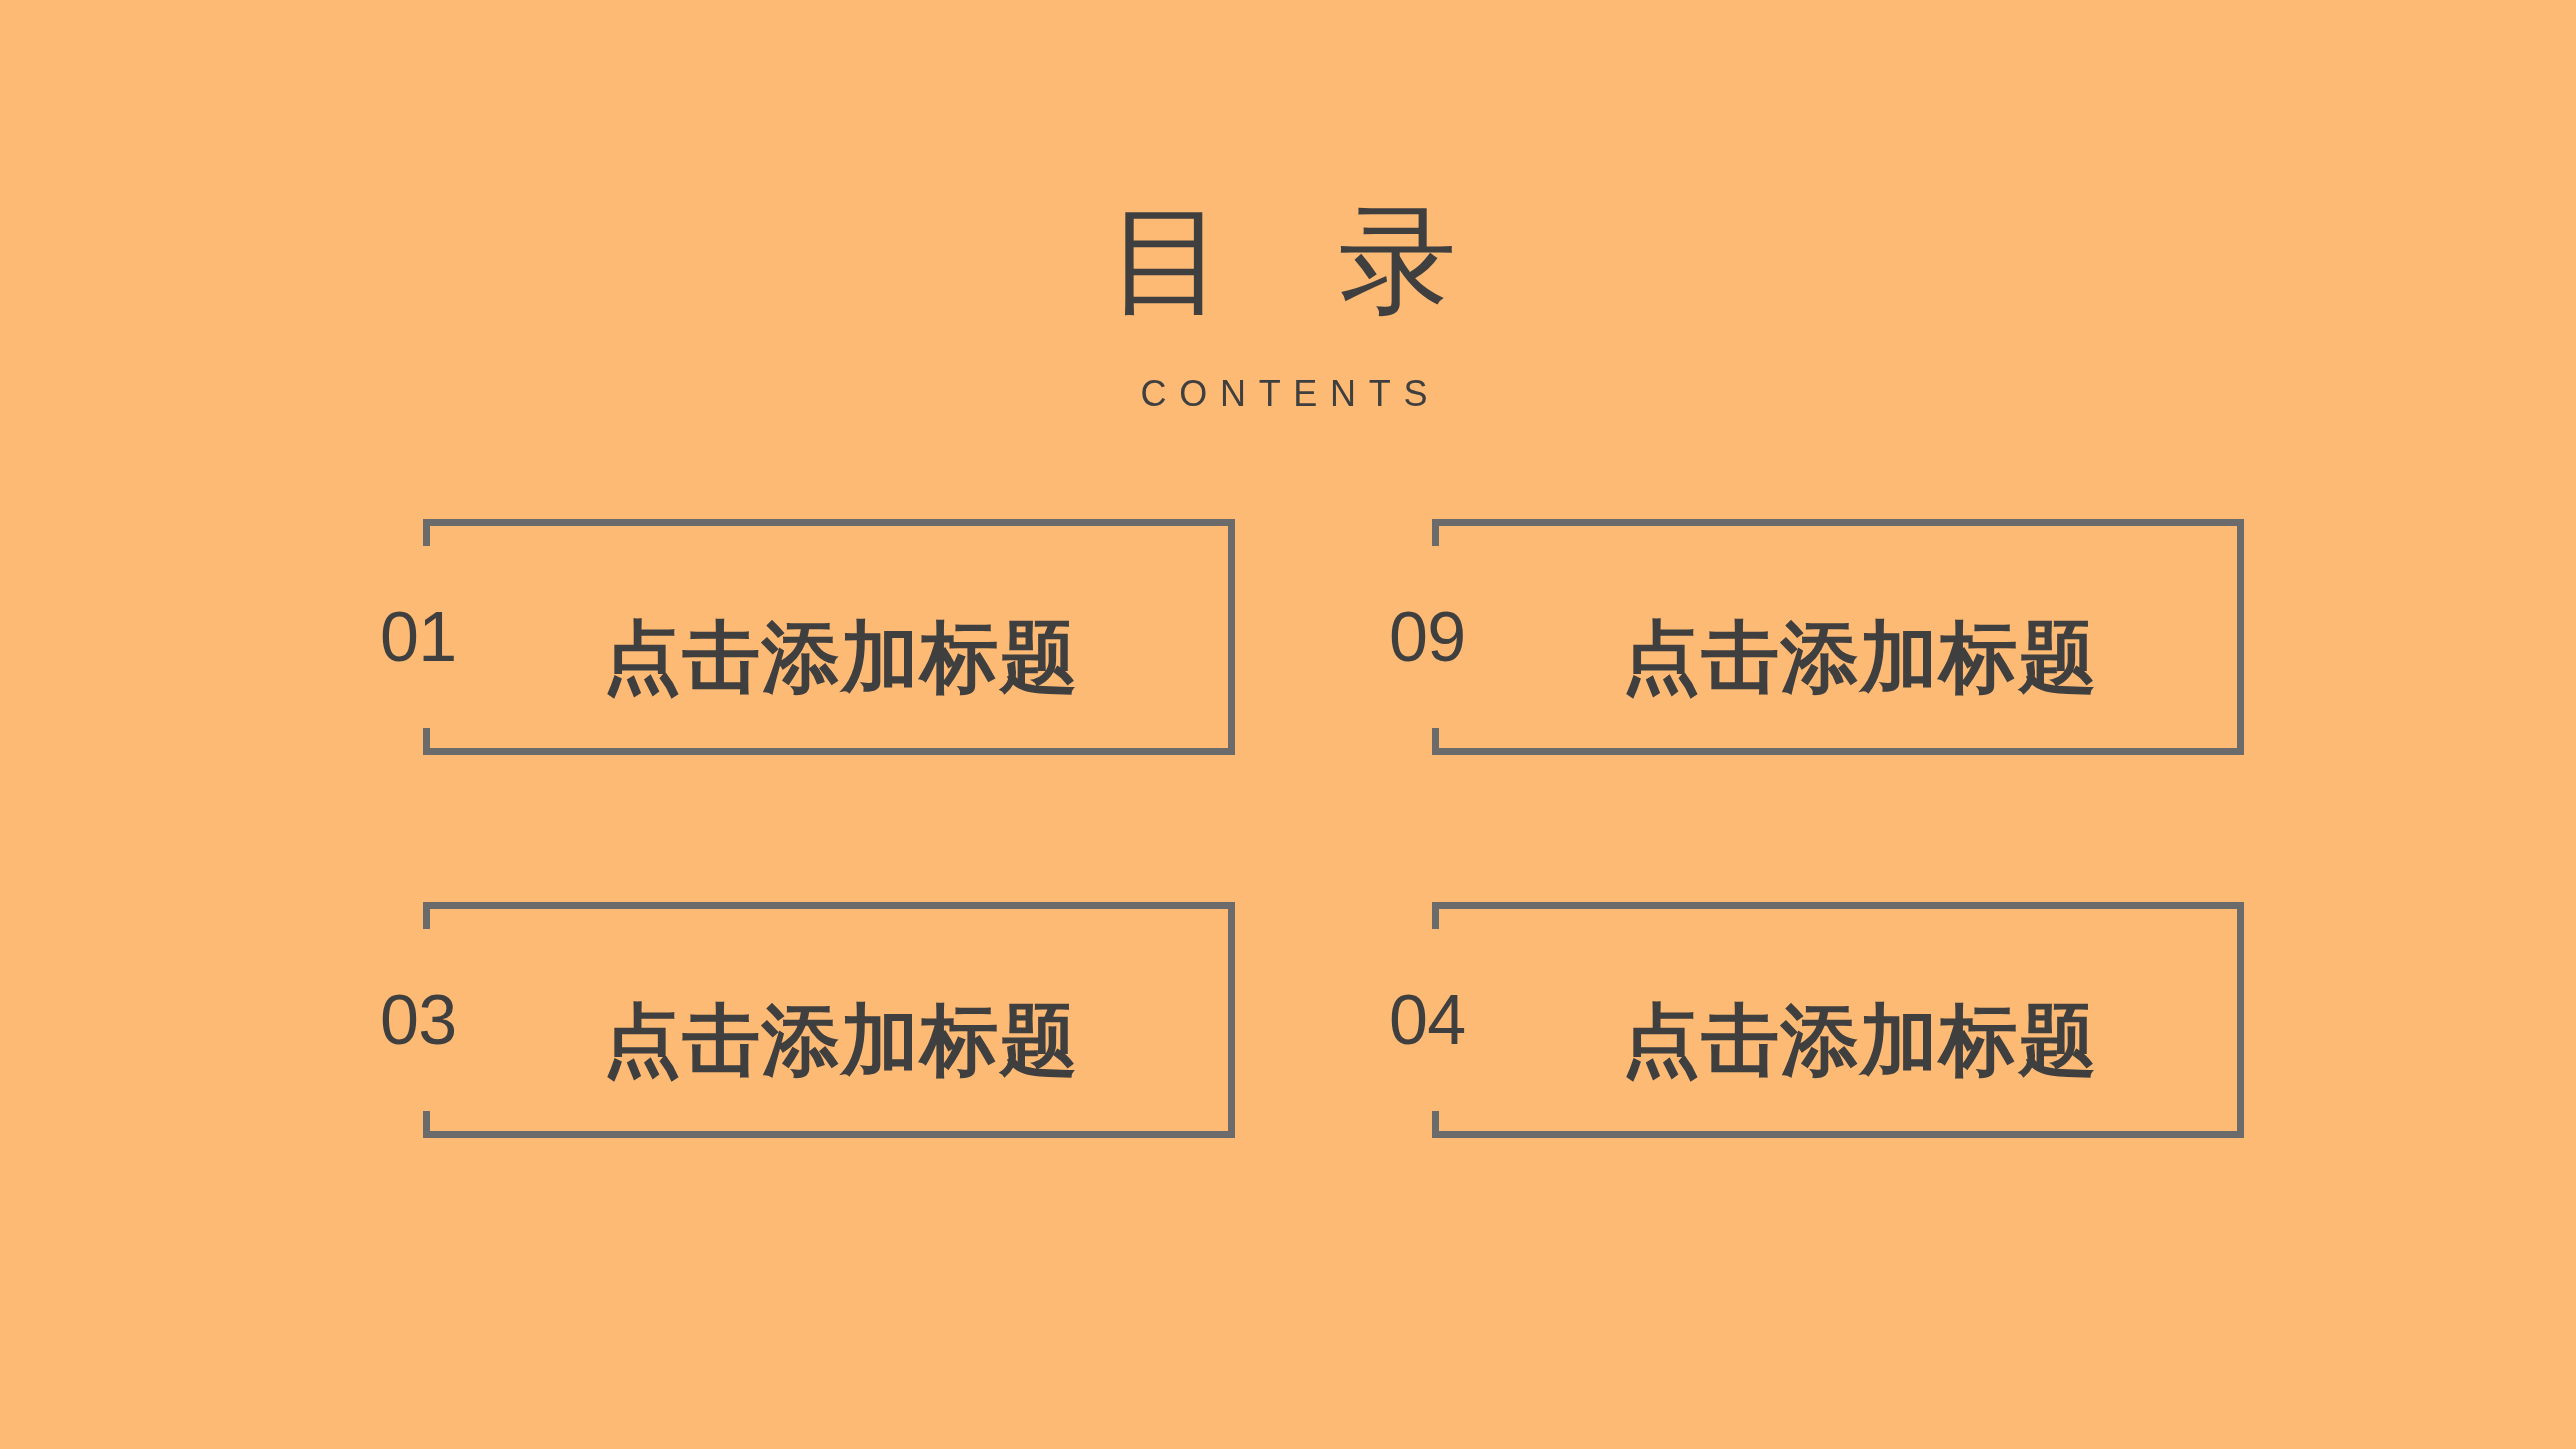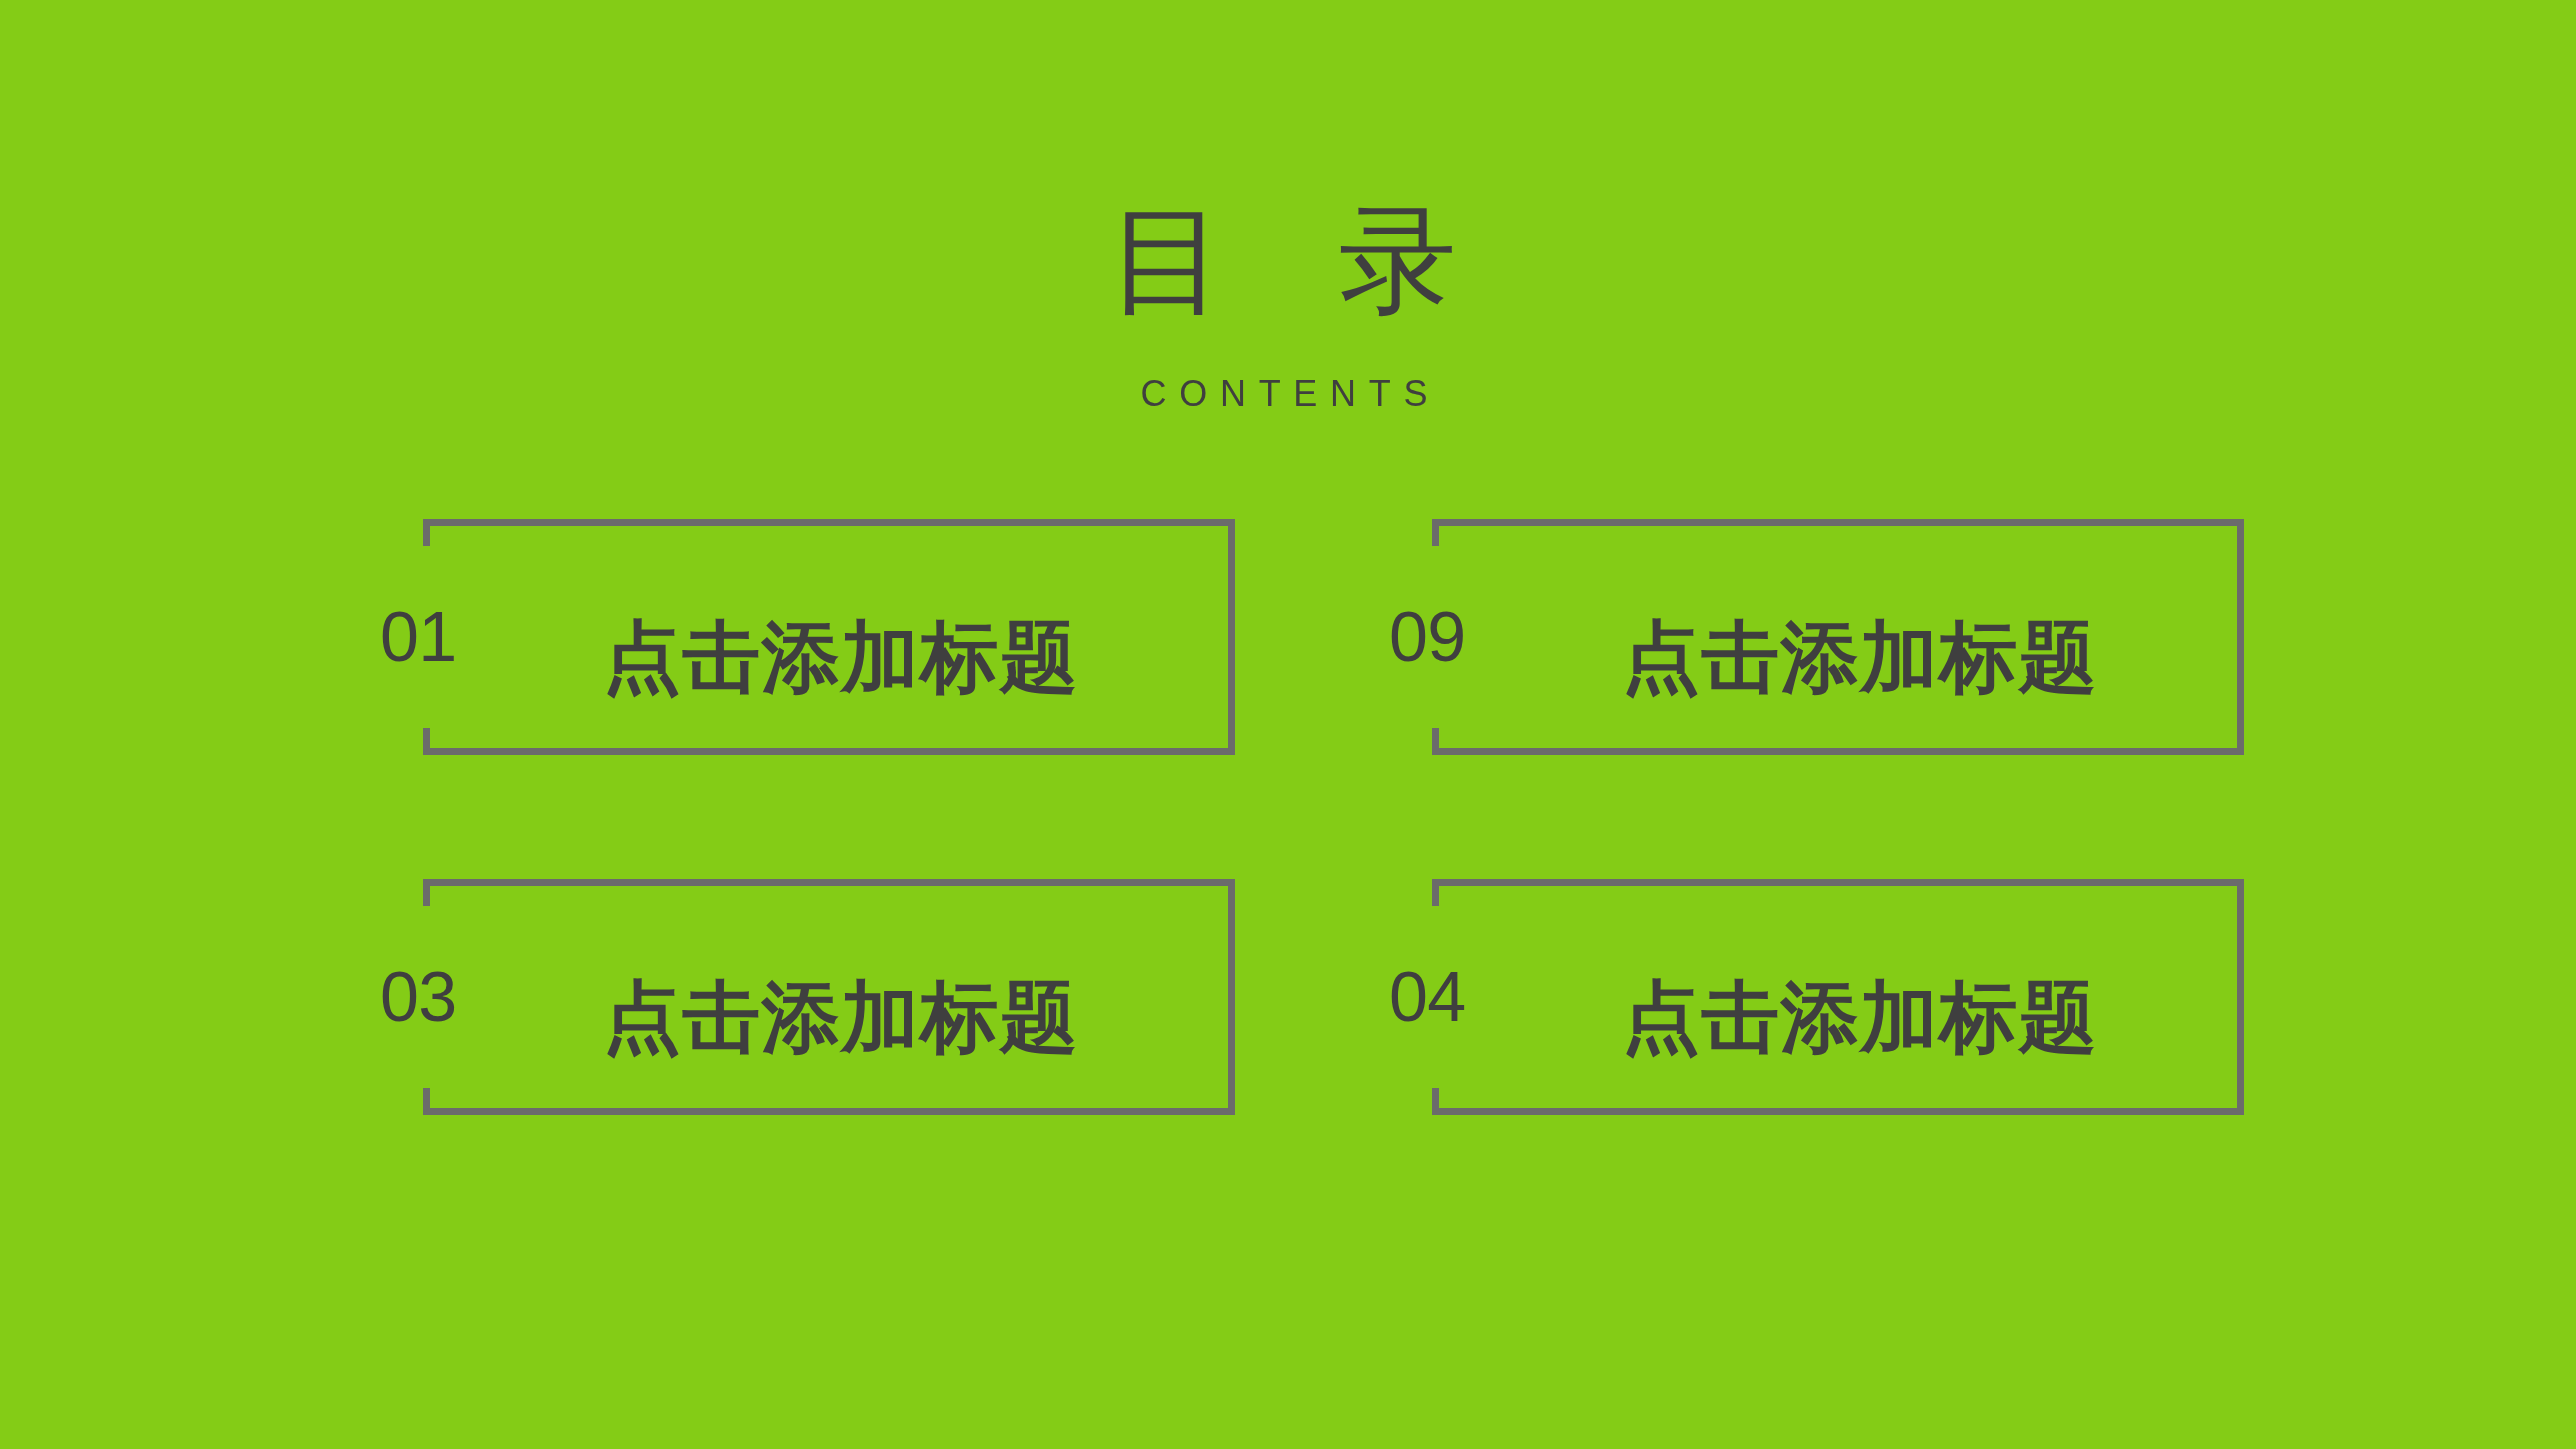--- a/index.html
+++ b/index.html
@@ -13,21 +13,21 @@
 
   body {
     font-family:"Liberation Sans","DejaVu Sans",sans-serif;
     position:relative;
   }
 
   
   #slide {
     position:absolute;
     inset:0;
-    background:#84cc16;
+    background:#fdba74;
   }
 
   
   #header {
     position:absolute;
     left:0;
     top:0;
     width:2576px;
     text-align:center;
   }
@@ -76,21 +76,21 @@
   .item {
     position:absolute;
     width:812px;
     height:236px;
   }
 
   
   .item.col-l { left:423px;  }
   .item.col-r { left:1432px; }
   .item.row-t { top:519px;   }
-  .item.row-b { top:879px;  }
+  .item.row-b { top:902px;  }
 
   
   .frame {
     position:absolute;
     inset:0;
     pointer-events:none;
   }
   .frame .ln {
     position:absolute;
     background:#6b6b6b;

